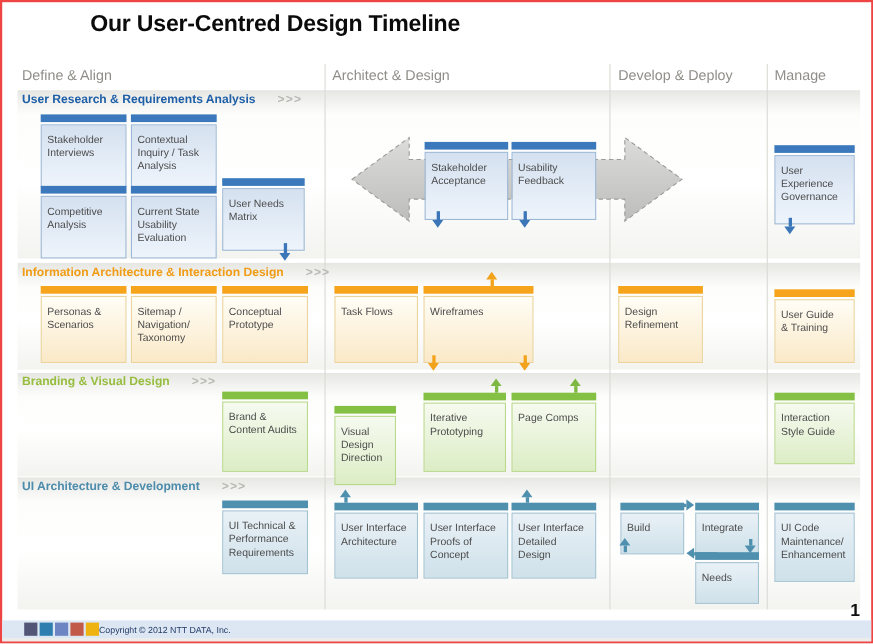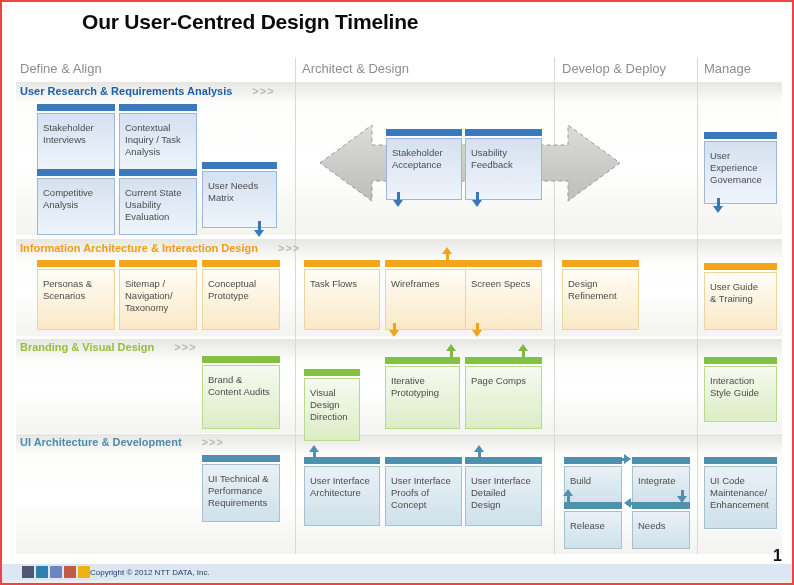--- a/index.html
+++ b/index.html
@@ -180,26 +180,20 @@
       <div class="body" style="height:43px">
         <span>Task Flows</span>
       </div>
     </div>
   <div class="box v2" style="left:383px;top:258px;width:100px">
       <div class="bar"></div>
       <div class="body" style="height:43px">
         <span>Wireframes</span>
       </div>
     </div>
-  <div class="box v2" style="left:463px;top:258px;width:77px">
-      <div class="bar"></div>
-      <div class="body" style="height:43px">
-        <span>Screen Specs</span>
-      </div>
-    </div>
   <div class="box v2" style="left:560px;top:258px;width:77px">
       <div class="bar"></div>
       <div class="body" style="height:43px">
         <span>Design
 Refinement</span>
       </div>
     </div>
   <div class="box v2" style="left:702px;top:261px;width:73px">
       <div class="bar"></div>
       <div class="body" style="height:40px">
@@ -277,26 +271,20 @@
   <div class="box v4" style="left:562px;top:455px;width:58px">
       <div class="bar"></div>
       <div class="body" style="height:20px">
         <span>Build</span>
       </div>
     </div>
   <div class="box v4" style="left:630px;top:455px;width:58px">
       <div class="bar"></div>
       <div class="body" style="height:20px">
         <span>Integrate</span>
-      </div>
-    </div>
-  <div class="box v4" style="left:562px;top:500px;width:58px">
-      <div class="bar"></div>
-      <div class="body" style="height:20px">
-        <span>Release</span>
       </div>
     </div>
   <div class="box v4" style="left:630px;top:500px;width:58px">
       <div class="bar"></div>
       <div class="body" style="height:20px">
         <span>Needs</span>
       </div>
     </div>
   <div class="box v4" style="left:702px;top:455px;width:73px">
       <div class="bar"></div>

